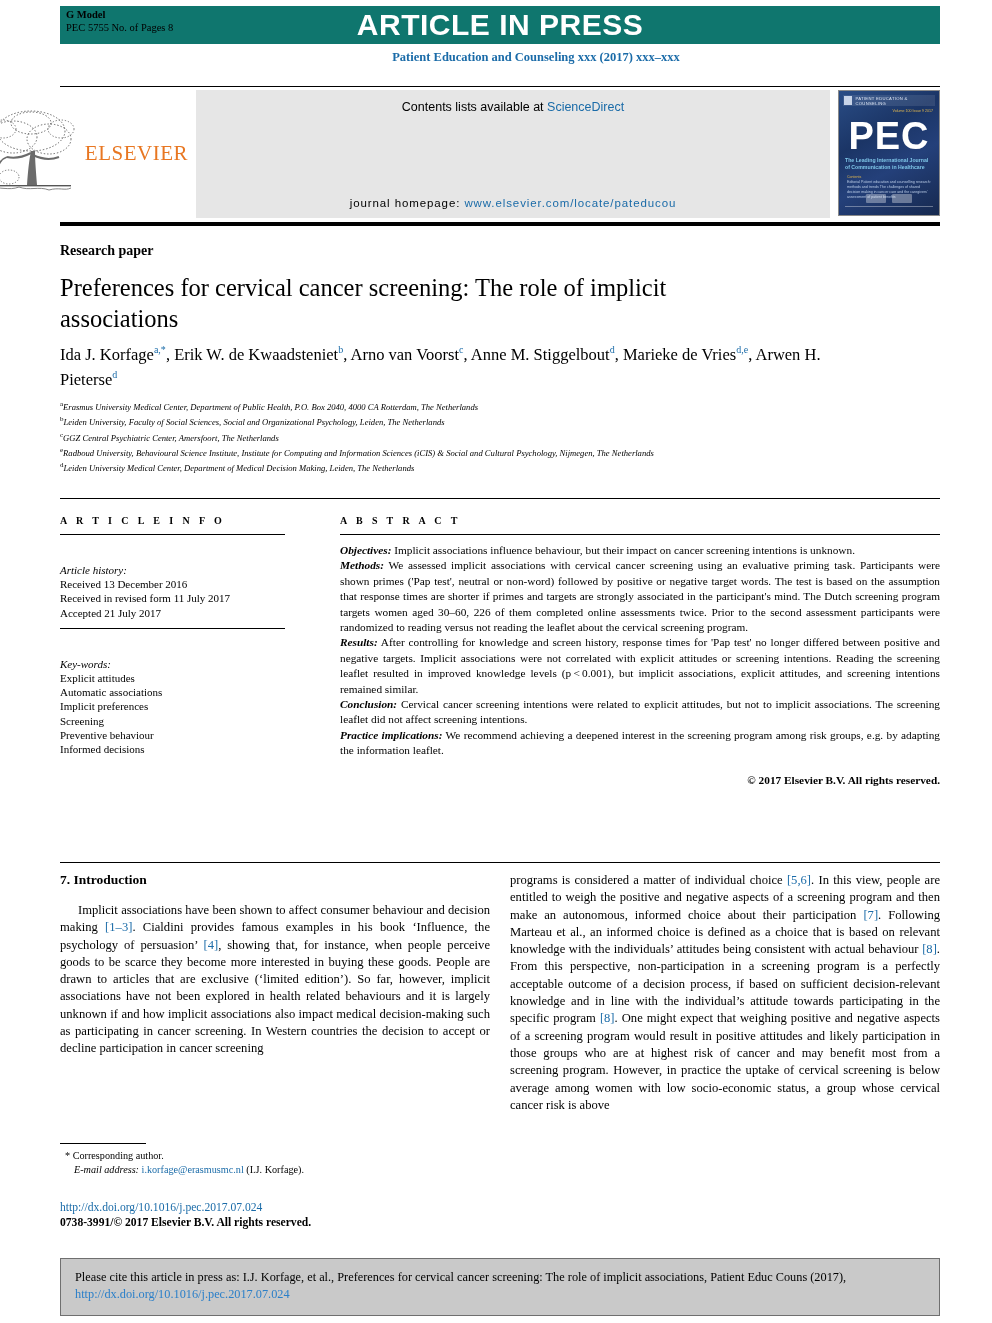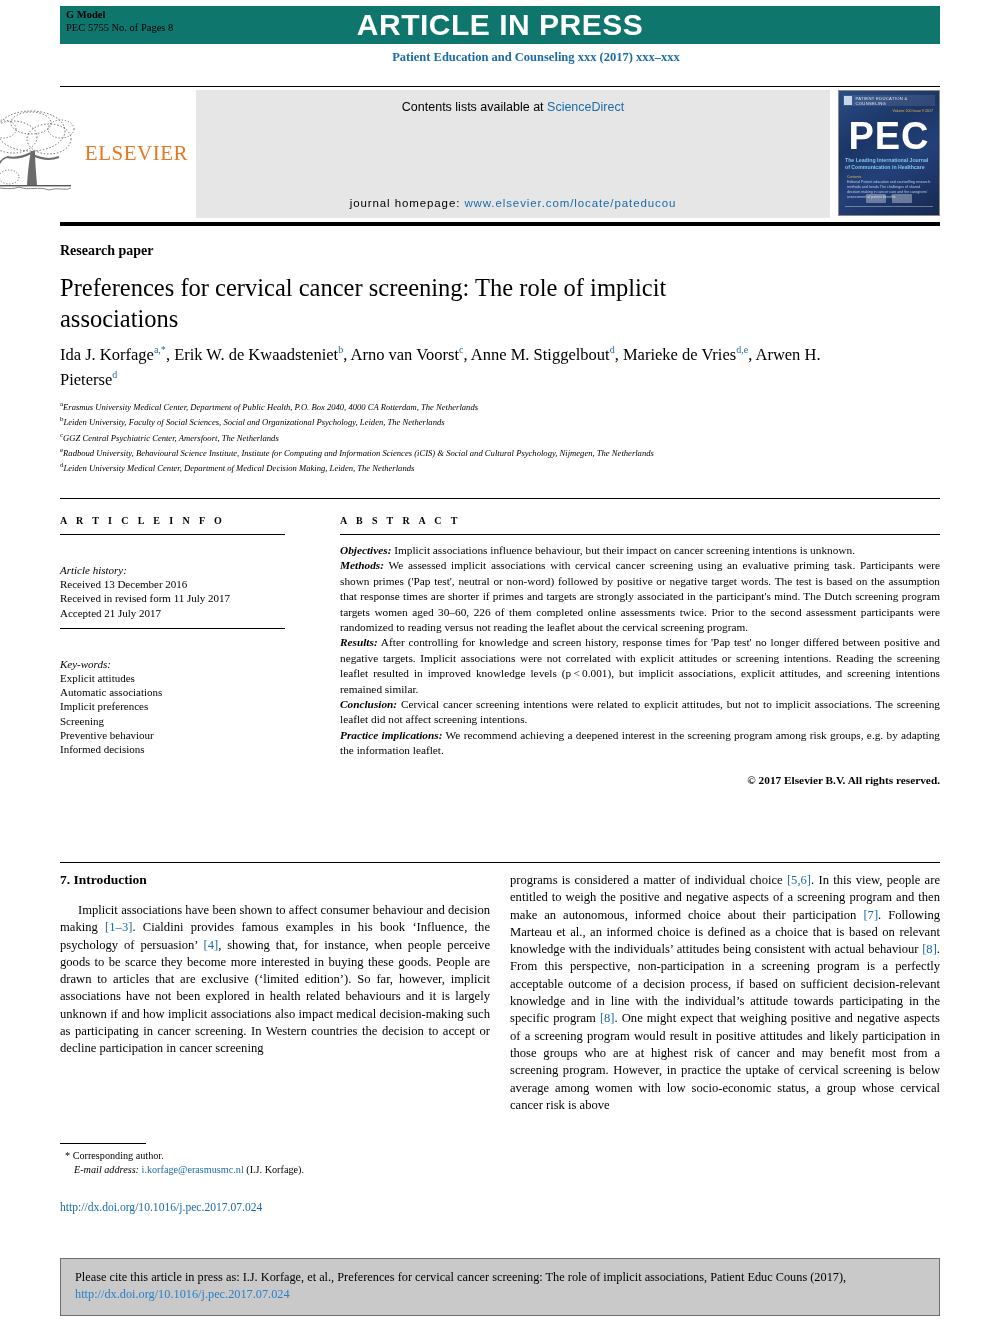--- a/index.html
+++ b/index.html
@@ -470,17 +470,18 @@
   </div>
   <div class="ln">
     <span class="it">E-mail address:</span>
     <span class="link">i.korfage@erasmusmc.nl</span>
     <span>(I.J. Korfage).</span>
   </div>
 </div>
 
 <div class="doi-block">
   <div class="doi">http://dx.doi.org/10.1016/j.pec.2017.07.024</div>
+  <div class="issn">0738-3991/© 2017 Elsevier B.V. All rights reserved.</div>
 </div>
 
 <div class="citebox">
   <span>Please cite this article in press as: I.J. Korfage, et al., Preferences for cervical cancer screening: The role of implicit associations, Patient Educ Couns (2017), </span><span class="link">http://dx.doi.org/10.1016/j.pec.2017.07.024</span>
 </div>
 
 </body></html>

